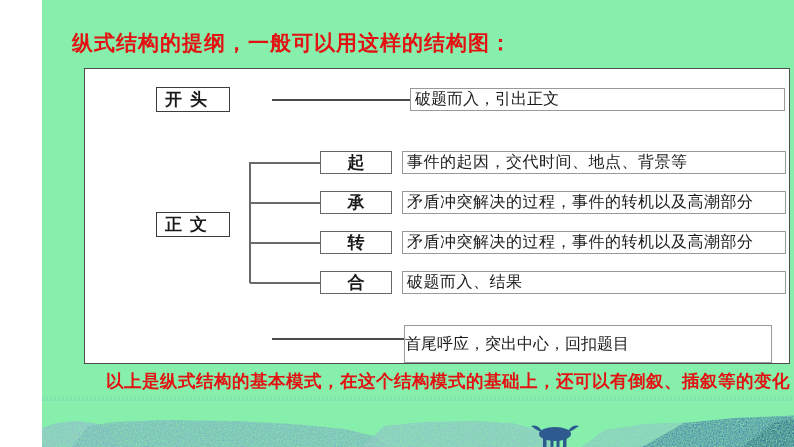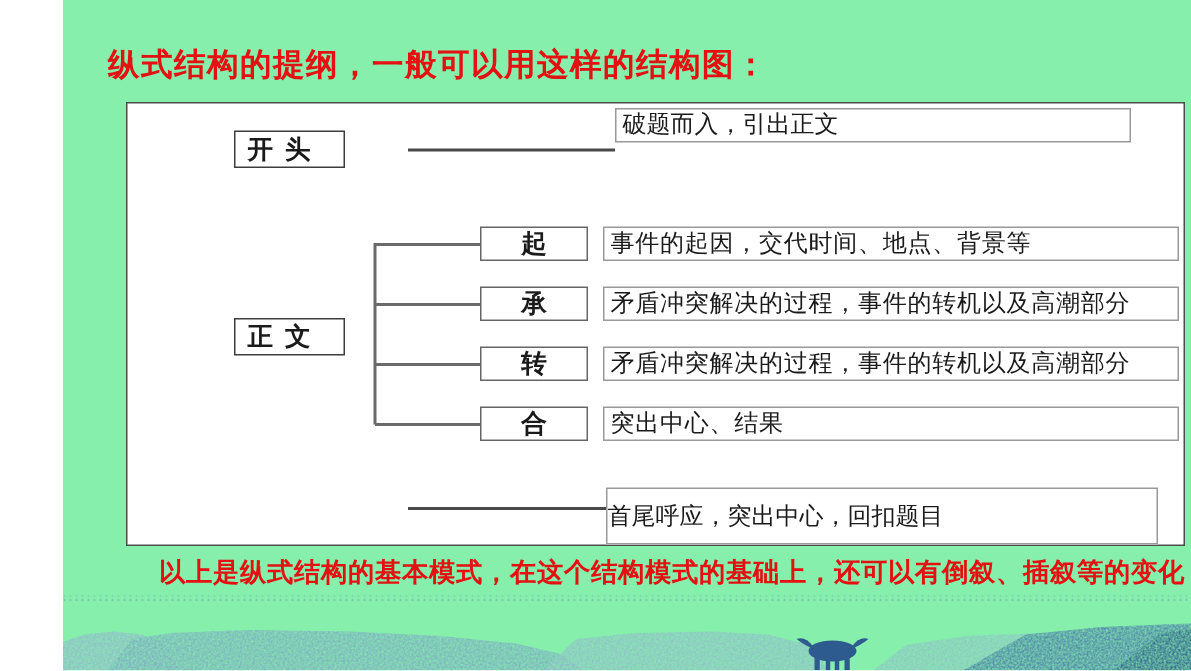--- a/index.html
+++ b/index.html
@@ -29,21 +29,21 @@
     position:absolute;left:278px;width:72px;height:23px;background:#fff;
     border:1.5px solid #666;box-sizing:border-box;
     display:flex;align-items:center;justify-content:center;
     font-size:17px;font-weight:bold;
   }
   .cbox{
     position:absolute;height:23px;background:#fff;border:1px solid #999;
     box-sizing:border-box;display:flex;align-items:center;
     font-size:16px;padding-left:4px;white-space:nowrap;overflow:hidden;
   }
-  .cbox.head{left:368px;top:72px;width:344px;}
+  .cbox.head{left:368px;top:88px;width:375px;}
   .cbox.branch{left:360px;width:384px;letter-spacing:0.5px;font-size:16px;}
   .cbox.tail{left:362px;top:325px;width:368px;height:38px;justify-content:flex-start;padding-left:0;}
   .hline{position:absolute;height:1.5px;background:#4a4a4a;}
   .vline{position:absolute;width:1.5px;background:#6a6a6a;}
   .branch-line{position:absolute;left:208px;width:70px;height:1.5px;background:#6a6a6a;}
   .footnote{
     position:absolute;left:0;top:369px;width:794px;box-sizing:border-box;
     padding-left:64px;font-size:17.5px;font-weight:bold;white-space:nowrap;overflow:hidden;
     color:var(--accent_red,#e31111);
     font-family:"Liberation Sans","DejaVu Sans",sans-serif;letter-spacing:0.5px;
@@ -94,21 +94,21 @@
   </div>
   <div class="cbox branch" style="top:231px;">
     <span>矛盾冲突解决的过程，事件的转机以及高潮部分</span>
   </div>
 
   <div class="branch-line" style="top:282px;"></div>
   <div class="bbox" style="top:271px;">
     <span>合</span>
   </div>
   <div class="cbox branch" style="top:271px;">
-    <span>突出中心、结果</span>
+    <span>破题而入、结果</span>
   </div>
 
   <div class="hline" style="left:230px;top:338px;width:132px;"></div>
   <div class="cbox tail">
     <span>首尾呼应，突出中心，回扣题目</span>
   </div>
 
   <div class="footnote">以上是纵式结构的基本模式，在这个结构模式的基础上，还可以有倒叙、插叙等的变化，在写提纲</div>
 
   <div class="footer-strip">

